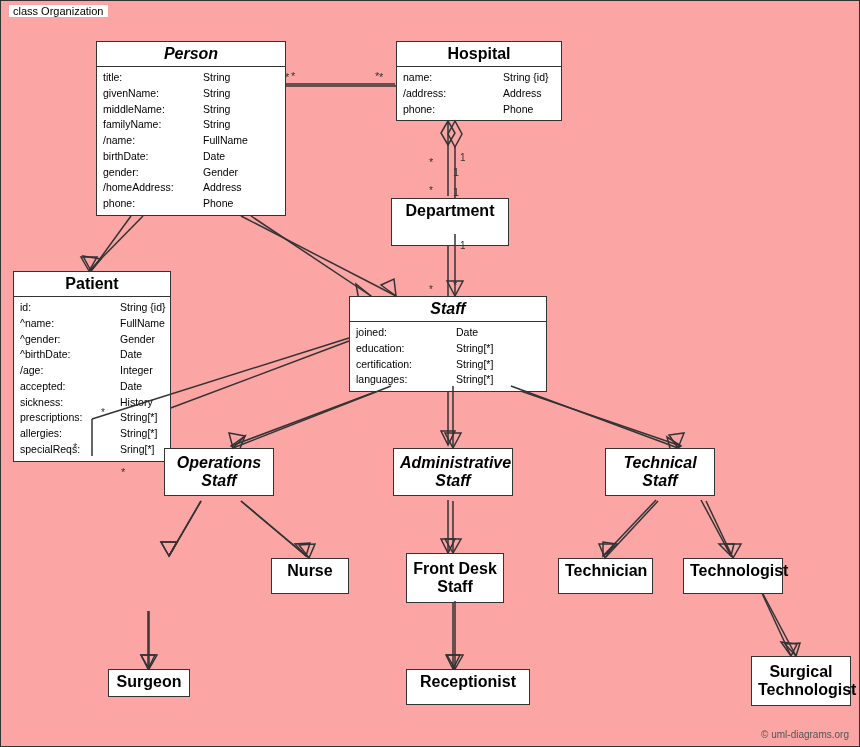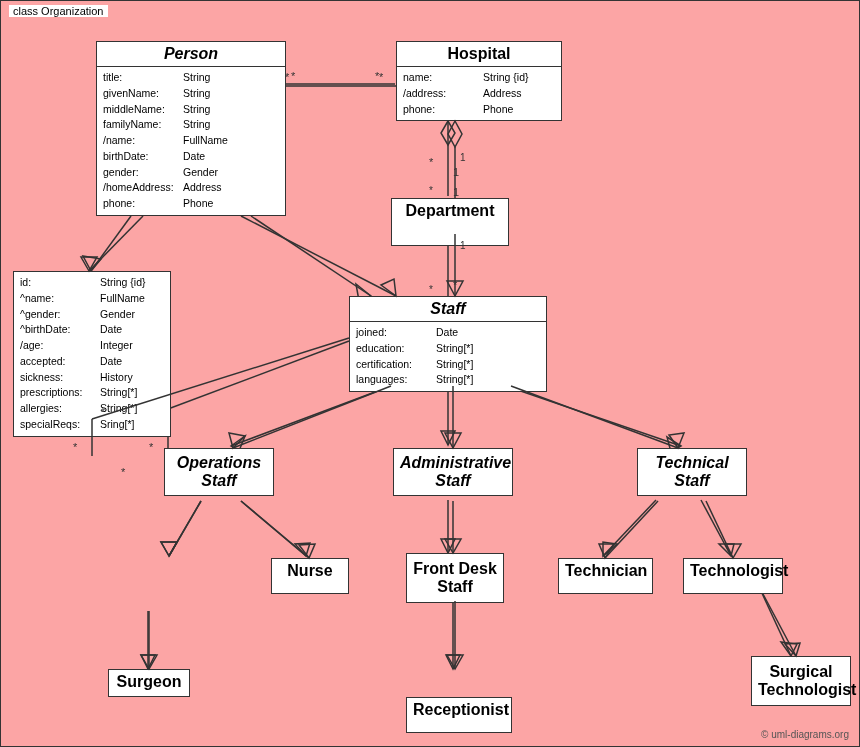--- a/index.html
+++ b/index.html
@@ -44,21 +44,21 @@
     }
     .uml-class .class-name.normal {
       font-style: normal;
     }
     .uml-class .class-attrs {
       padding: 3px 6px;
       line-height: 1.5;
     }
     .uml-class .attr-row {
       display: flex;
-      gap: 0;
+      gap: 20px;
       white-space: nowrap;
     }
     .uml-class .attr-name {
       min-width: 80px;
     }
     
     #lines-svg {
       position: absolute;
       top: 0; left: 0;
       width: 860px;
@@ -199,20 +199,21 @@
           <span>Address</span>
         </div>
       <div class="attr-row">
           <span class="attr-name">phone:</span>
           <span>Phone</span>
         </div>
     </div>
   </div>
 
   <div class="uml-class" style="left:12px; top:270px; width:158px;">
+    <div class="class-name normal">Patient</div>
     <div class="class-attrs">
       <div class="attr-row">
           <span class="attr-name">id:</span>
           <span>String {id}</span>
         </div>
       <div class="attr-row">
           <span class="attr-name">^name:</span>
           <span>FullName</span>
         </div>
       <div class="attr-row">
@@ -277,21 +278,21 @@
   </div>
 
   <div class="uml-class" style="left:163px; top:447px; width:110px; text-align:center;">
     <div class="class-name" style="border-bottom:none; padding:5px 6px;"><em>Operations<br>Staff</em></div>
   </div>
 
   <div class="uml-class" style="left:392px; top:447px; width:120px; text-align:center;">
     <div class="class-name" style="border-bottom:none; padding:5px 6px;"><em>Administrative<br>Staff</em></div>
   </div>
 
-  <div class="uml-class" style="left:636px; top:447px; width:110px; text-align:center;">
+  <div class="uml-class" style="left:604px; top:447px; width:110px; text-align:center;">
     <div class="class-name" style="border-bottom:none; padding:5px 6px;"><em>Technical<br>Staff</em></div>
   </div>
 
 
   <div class="uml-class" style="left:270px; top:557px; width:78px; height:36px;">
     <div class="class-name normal" style="border-bottom:none;">Nurse</div>
   </div>
 
   <div class="uml-class" style="left:405px; top:552px; width:98px; text-align:center;">
     <div class="class-name normal" style="border-bottom:none; padding:6px;">Front Desk<br>Staff</div>
@@ -302,21 +303,21 @@
   </div>
 
   <div class="uml-class" style="left:682px; top:557px; width:100px; height:36px;">
     <div class="class-name normal" style="border-bottom:none;">Technologist</div>
   </div>
 
   <div class="uml-class" style="left:107px; top:668px; width:82px; height:28px;">
     <div class="class-name normal" style="border-bottom:none;">Surgeon</div>
   </div>
 
-  <div class="uml-class" style="left:405px; top:696px; width:106px; height:36px;">
+  <div class="uml-class" style="left:405px; top:668px; width:124px; height:36px;">
     <div class="class-name normal" style="border-bottom:none;">Receptionist</div>
   </div>
 
   <div class="uml-class" style="left:750px; top:655px; width:100px; text-align:center;">
     <div class="class-name normal" style="border-bottom:none; padding:6px;">Surgical<br>Technologist</div>
   </div>
 
   <svg id="lines-svg" style="position:absolute;top:0;left:0;width:860px;height:747px;pointer-events:none;">
     <defs>
 

